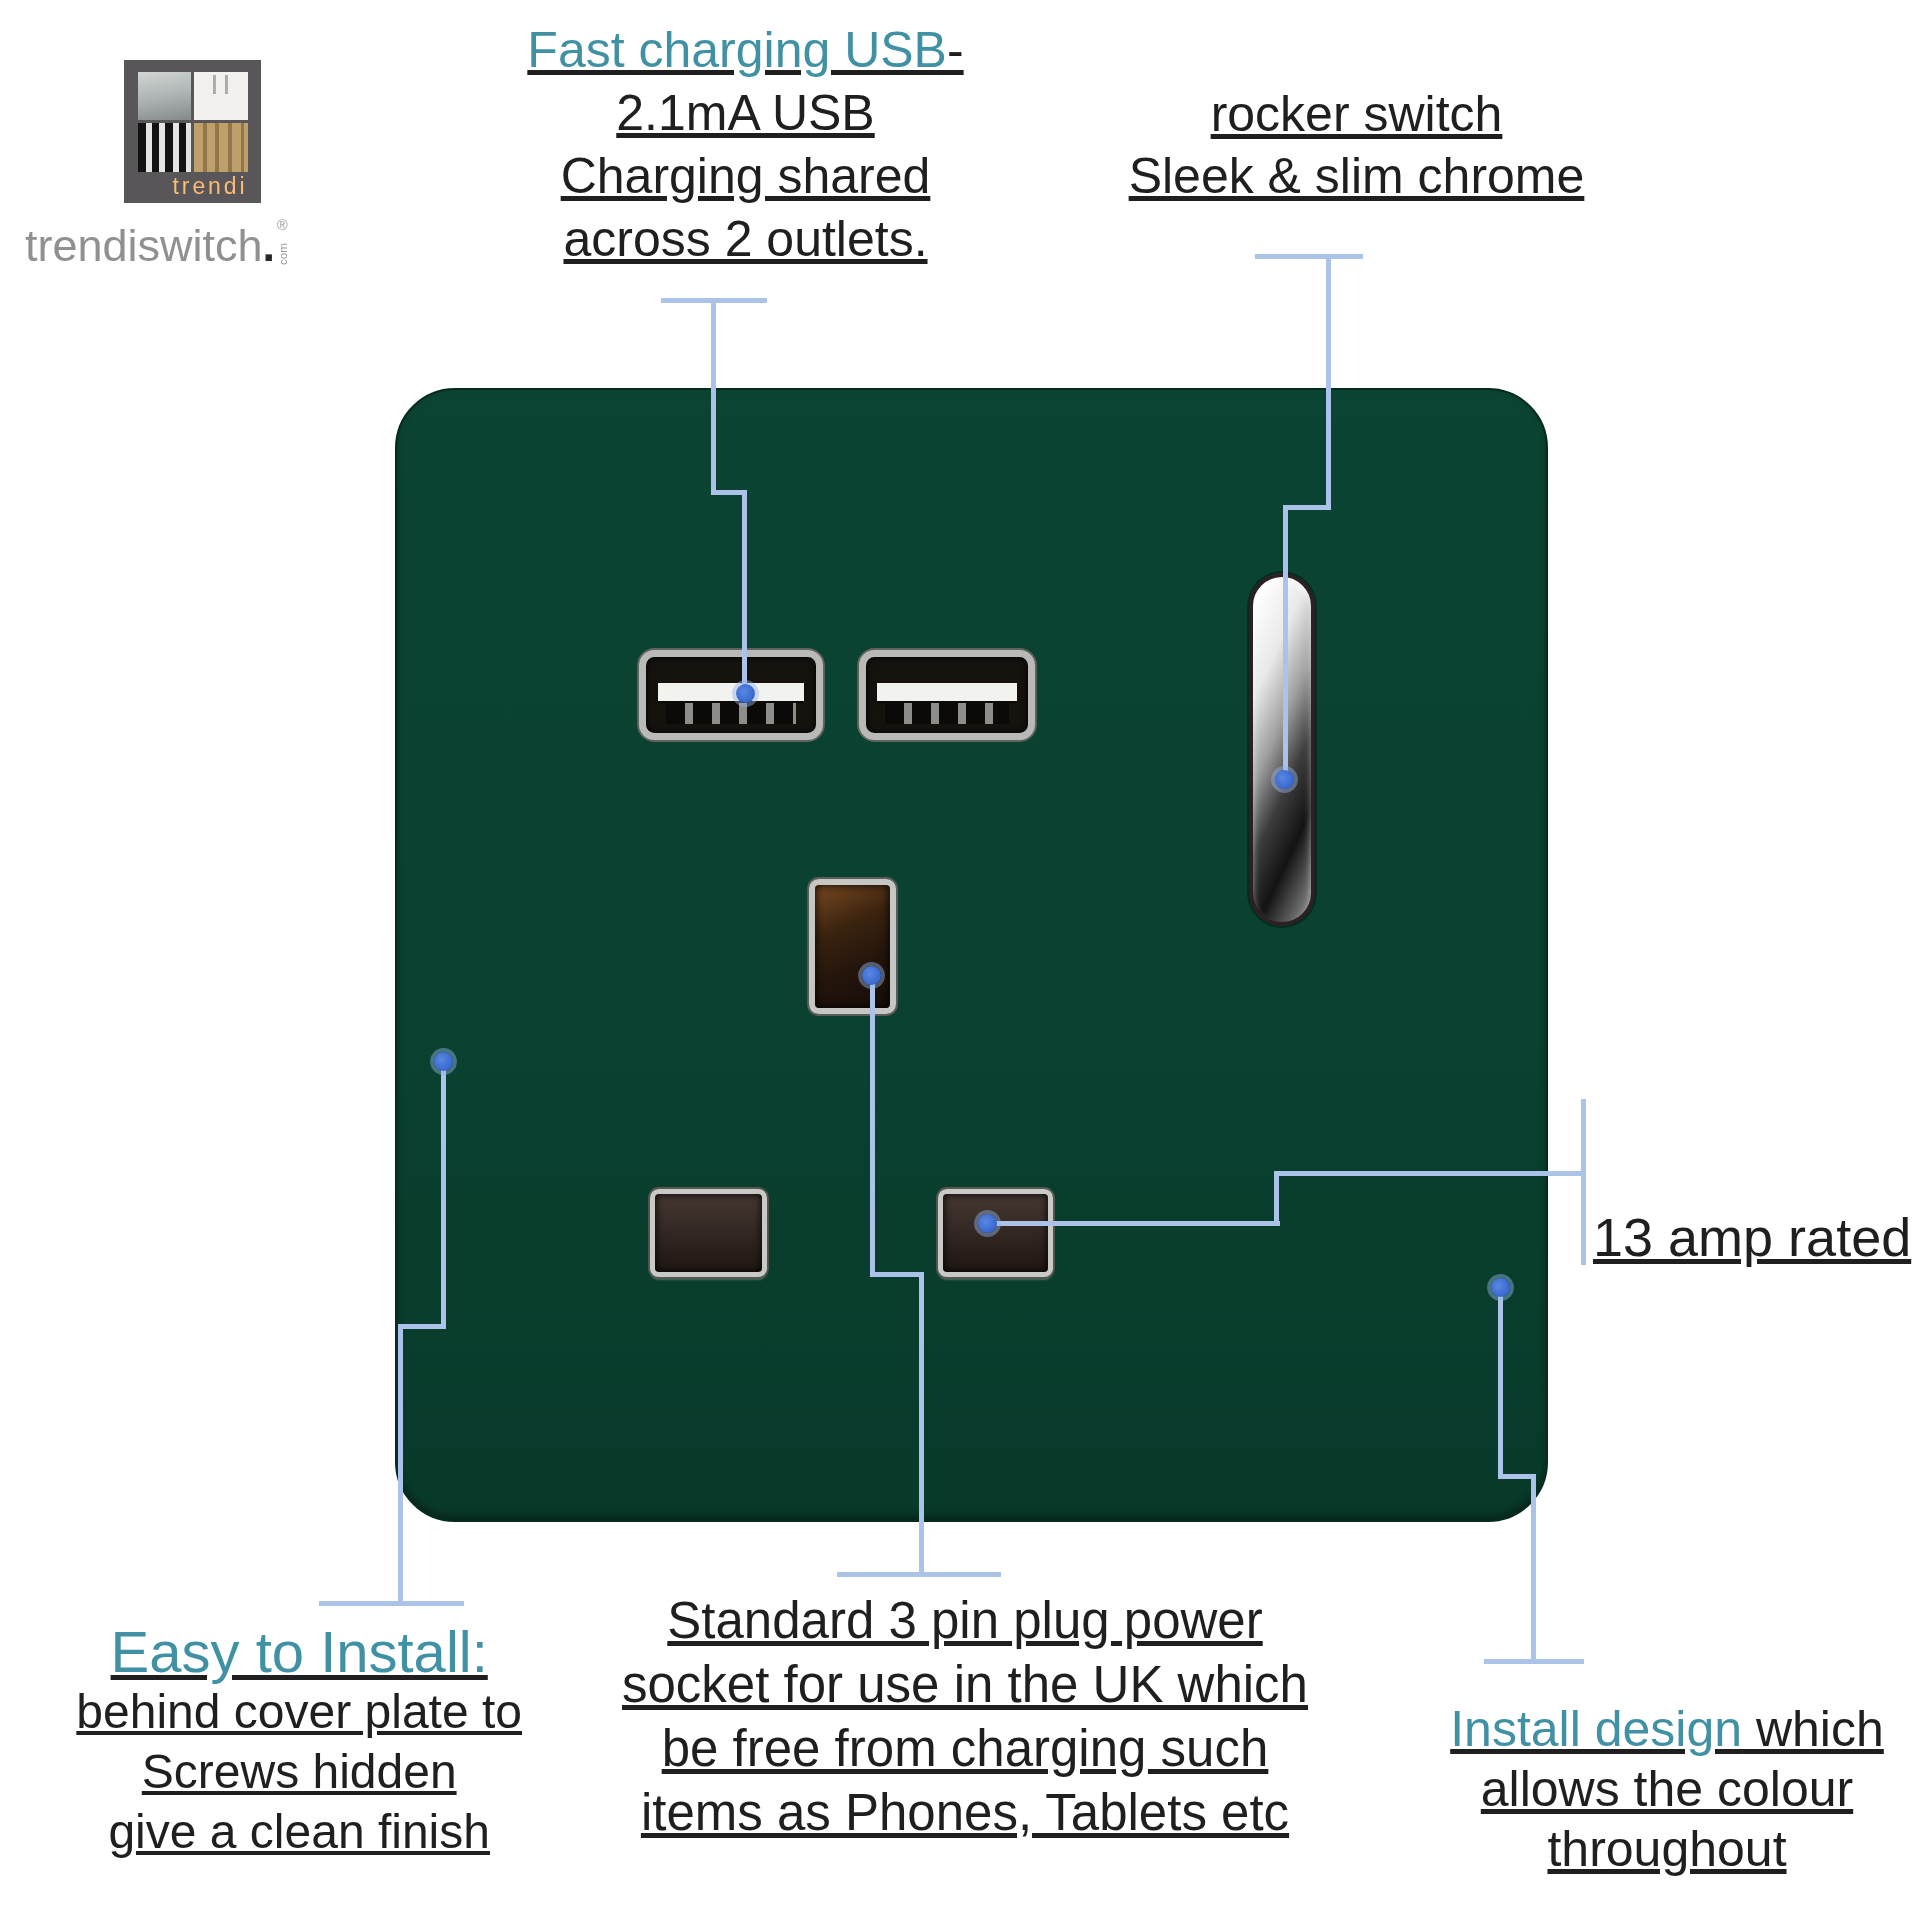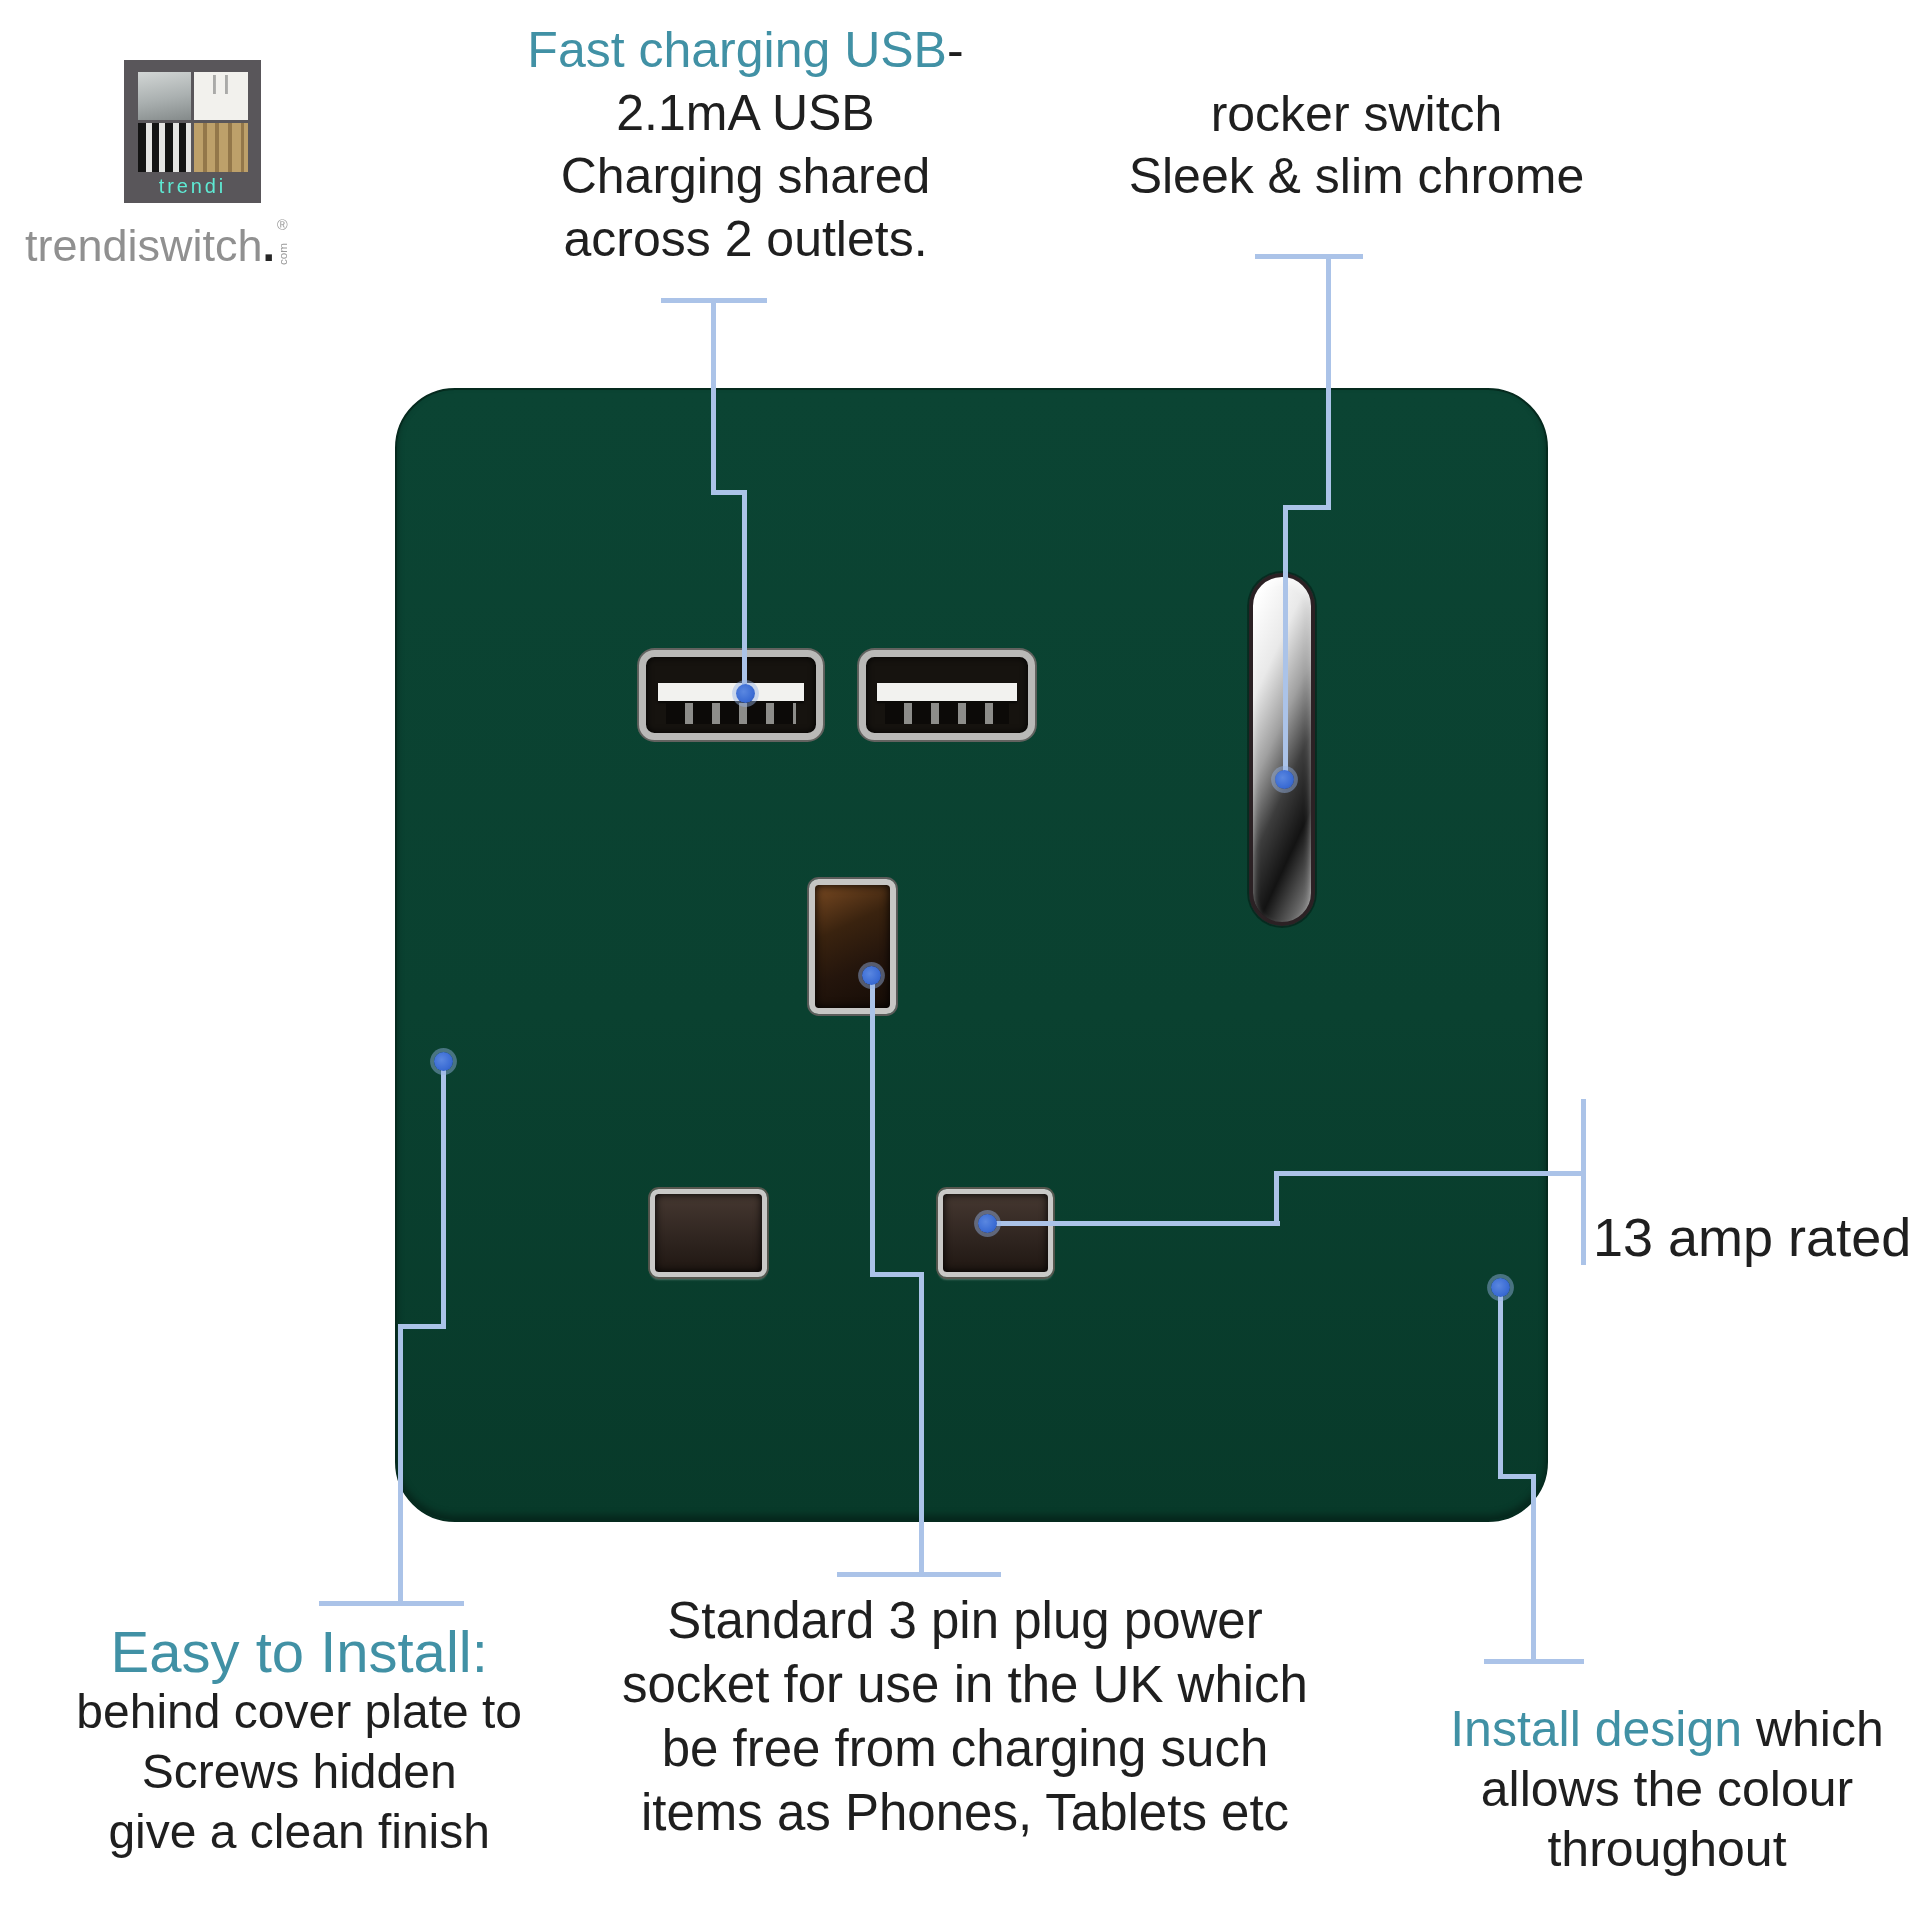--- a/index.html
+++ b/index.html
@@ -12,28 +12,28 @@
   .logo{left:124px;top:60px;width:137px;height:143px;background:#59565a;
         box-sizing:border-box;padding:11.6px 13.5px 1.9px;z-index:5;}
   .logo-grid{display:grid;grid-template-columns:1fr 1fr;grid-template-rows:1fr 1fr;
         gap:2.9px;width:100%;height:100px;}
   .q{width:100%;height:100%;}
   .q-tl{background:linear-gradient(170deg,#d2d6d5 0%,#aab0b0 55%,#848a8a 100%);}
   .q-tr{background:#f2f1ed;background-image:linear-gradient(#aaaaa8,#aaaaa8),linear-gradient(#aaaaa8,#aaaaa8);
         background-size:2.9px 19.3px,2.9px 19.3px;background-position:38% 3.9px,62% 3.9px;background-repeat:no-repeat;}
   .q-bl{background:repeating-linear-gradient(90deg,#131313 0 7.7px,#e4e4e2 7.7px 13.5px);}
   .q-br{background:repeating-linear-gradient(90deg,#bda06a 0 8.7px,#93774a 8.7px 12.6px);}
-  .logo-word{color:#5eead4;font-size:20px;letter-spacing:2.9px;text-align:center;line-height:29px;}
+  .logo-word{color:#fdba74;font-size:23px;letter-spacing:2.9px;text-align:right;line-height:29px;}
   .brandline{left:25px;top:220px;width:309px;font-size:45px;color:#909090;z-index:5;}
   .brand-dot{color:#262626;font-weight:bold;}
   .brand-mark{display:inline-block;vertical-align:top;margin-left:1.9px;line-height:11.6px;text-align:left;}
   .brand-reg{font-size:14.5px;color:#9a9a9a;display:block;}
   .brand-vert{font-size:11.6px;color:#9a9a9a;display:block;writing-mode:vertical-rl;transform:rotate(180deg);height:33px;}
   
-  .note{text-align:center;z-index:6;}
+  .note{text-align:center;z-index:6;text-decoration:underline;}
   .teal{color:#4191a5;}
   .n-fast{left:456px;top:19.3px;width:579px;font-size:50px;line-height:63px;}
   .n-sleek{left:1067px;top:83px;width:579px;font-size:50px;line-height:62px;}
   .n-amp{left:1593px;top:1186px;width:338px;font-size:54px;text-align:left;margin-top:20px;}
   .n-standard{left:608px;top:1589px;width:714px;font-size:51px;line-height:64px;}
   .n-easy{left:9.7px;top:1622px;width:579px;font-size:48px;line-height:60px;}
   .n-easy .teal{font-size:58px;}
   .n-stylish{left:1387px;top:1699px;width:560px;font-size:50px;line-height:60px;}
   
   .cl{background:#abc3e8;z-index:3;}

